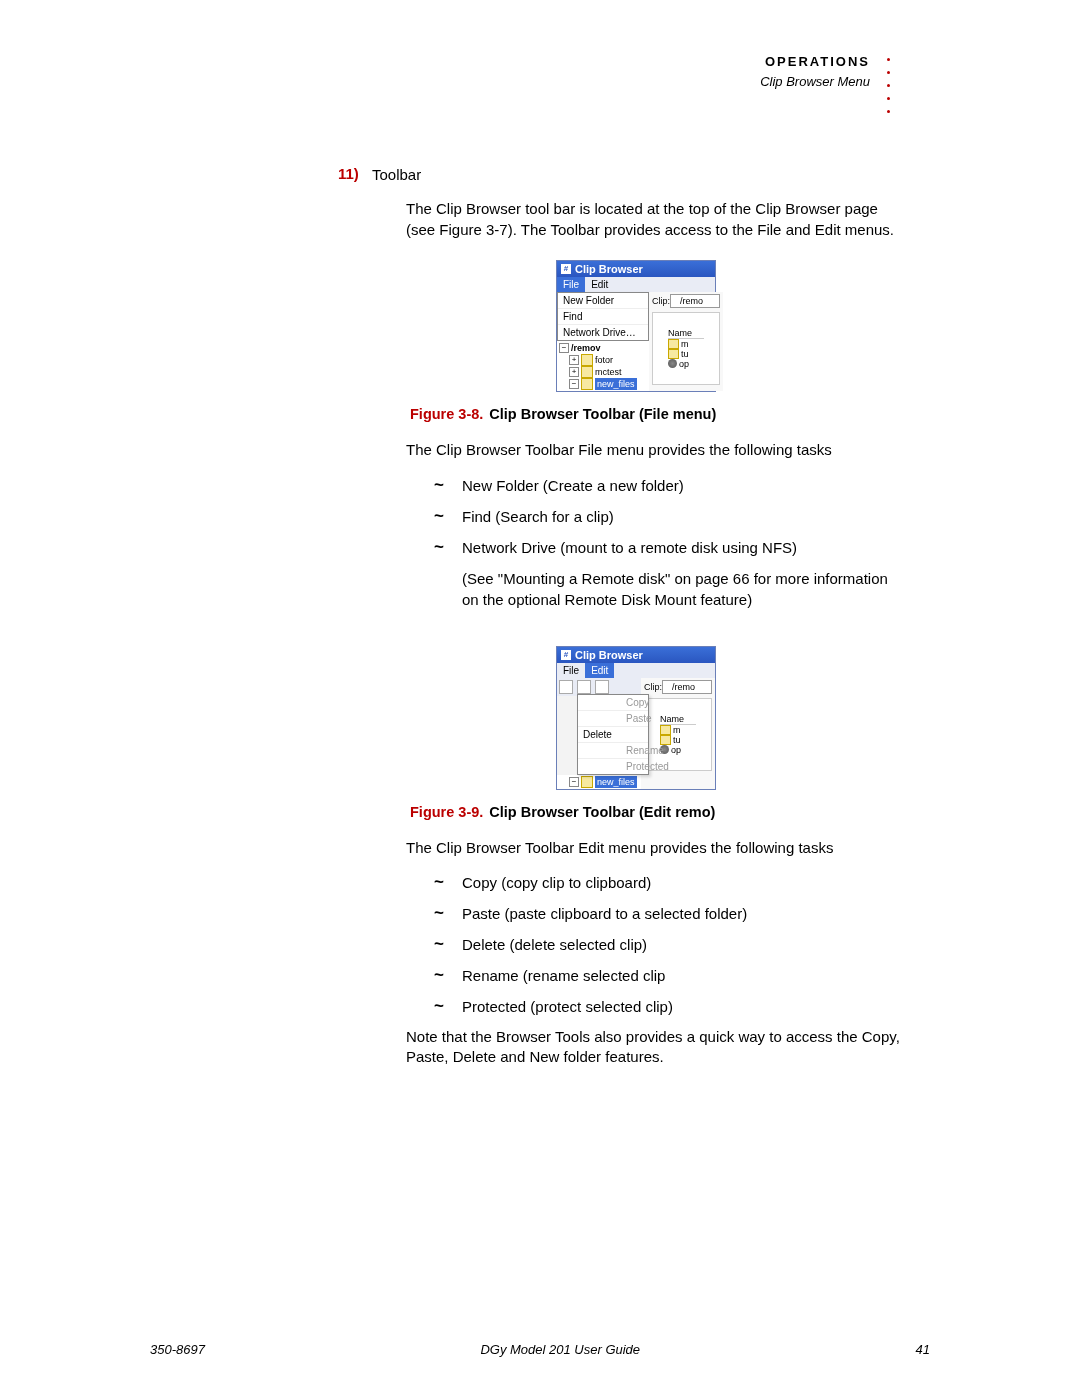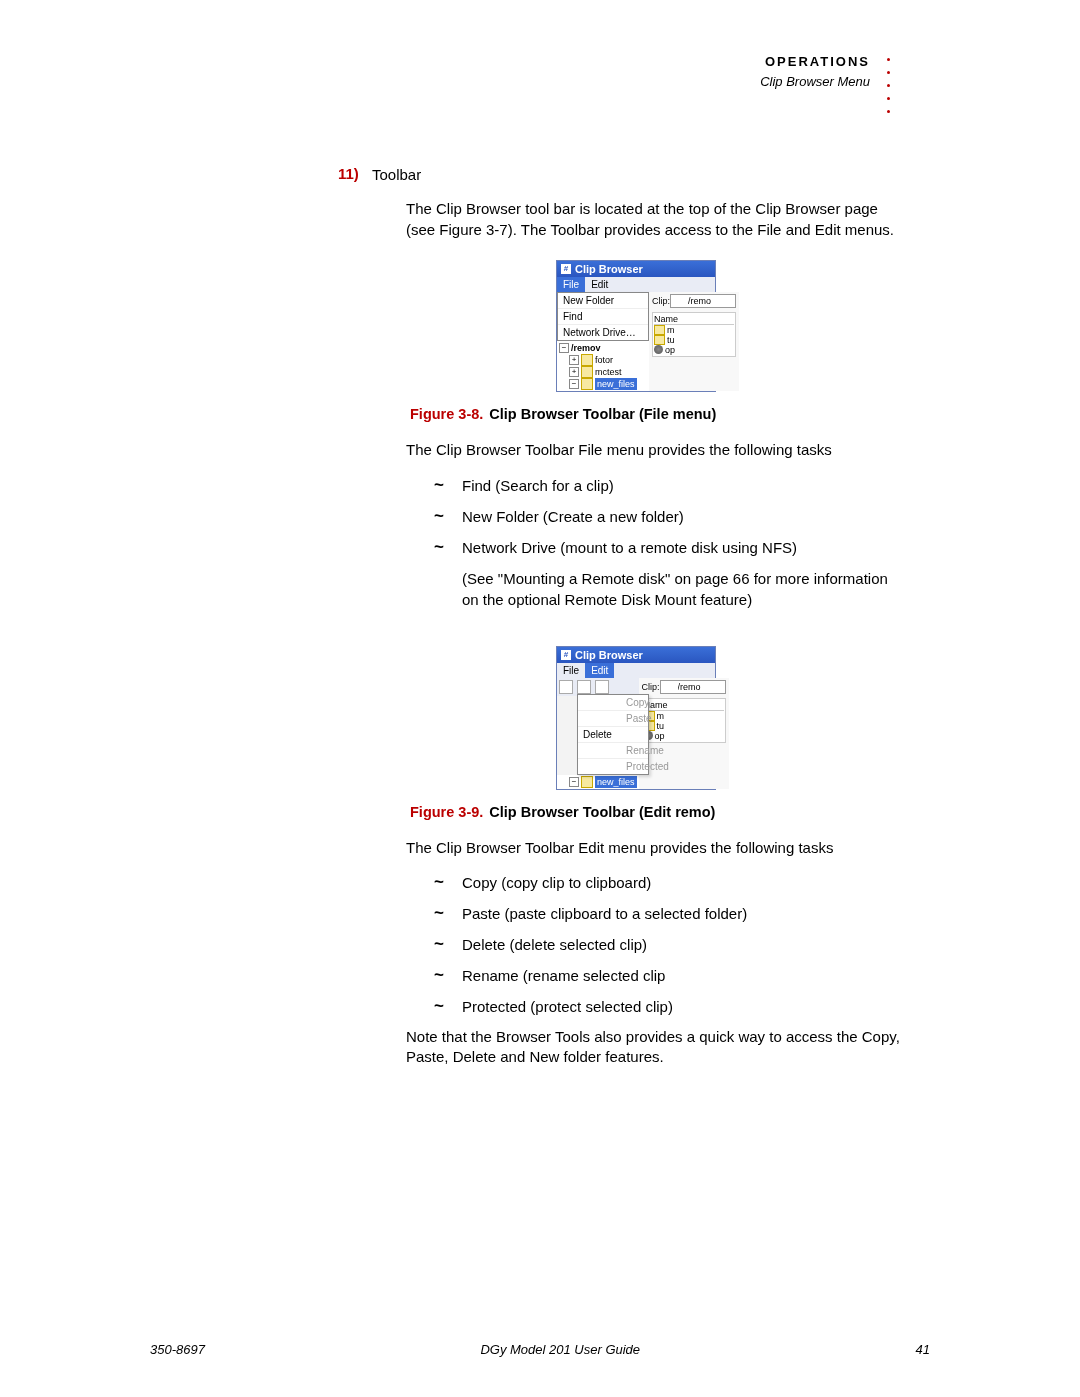--- a/index.html
+++ b/index.html
@@ -76,27 +76,27 @@
     background:#fff; border:1px solid #888; width:90px;
     box-shadow:2px 2px 3px rgba(0,0,0,.15);
   }
   .ss-dropdown div { padding:2px 5px; border-bottom:1px solid #eee; white-space:nowrap;}
   .ss-dropdown div.disabled{ color:#999;padding-left:48px;}
   .ss-dropdown div:last-child{border-bottom:none;}
   .ss-right {
     flex:1; background:#f8f8f8; padding:2px 3px; font-size:9px;
   }
   .ss-right .cliplabel{display:flex;align-items:center;margin-bottom:4px;}
-  .ss-right .cliplabel input{width:30px;height:12px;font-size:9px;border:1px solid #999;padding:0 17px;}
+  .ss-right .cliplabel input{width:30px;height:12px;font-size:9px;border:1px solid #999;padding:0 9px;}
   .ss-tree { background:#fff; padding:1px 2px; font-size:9px; line-height:1.35; overflow:hidden;}
   .ss-tree .row{display:flex;align-items:center;gap:2px;white-space:nowrap;overflow:hidden;}
   .ss-tree .fold{width:10px;height:10px;background:#f7e9a0;border:1px solid #c9a800;display:inline-block;flex-shrink:0;}
   .ss-tree .sel{background:#3a6fd8;color:#fff;padding:0 2px;}
   .ss-tree .box{width:8px;height:8px;border:1px solid #888;display:inline-flex;align-items:center;justify-content:center;font-size:8px;line-height:1;flex-shrink:0;}
-  .ss-right .names{background:#fff;border:1px solid #ccc;margin-top:2px;padding:1px;}
+  .ss-right .names{background:#fff;border:1px solid #ccc;margin-top:2px;padding:15px;}
   .ss-right .names .r{display:flex;align-items:center;gap:2px;white-space:nowrap;overflow:hidden;}
   .ss-right .names .f{width:9px;height:8px;background:#f7e9a0;border:1px solid #c9a800;display:inline-block;flex-shrink:0;}
   .ss-right .names .g{width:9px;height:9px;background:radial-gradient(#888,#555);border-radius:50%;display:inline-block;flex-shrink:0;}
   .footer {
     position:absolute;
     bottom:40px;
     left:150px;
     right:150px;
     display:flex;
     justify-content:space-between;
@@ -197,22 +197,22 @@
       </div>
     </div>
     </div>
 
     <div class="fig-caption">
       <span class="fignum">Figure 3-8.</span><span>Clip Browser Toolbar (File menu)</span>
     </div>
 
     <div class="para indent1">The Clip Browser Toolbar File menu provides the following tasks</div>
     <div class="bullet-list">
+      <div class="bullet-item">New Folder (Create a new folder)</div>
       <div class="bullet-item">Find (Search for a clip)</div>
-      <div class="bullet-item">New Folder (Create a new folder)</div>
       <div class="bullet-item">Network Drive (mount to a remote disk using NFS)</div>
       <div style="padding-left:28px;line-height:1.4;">(See "Mounting a Remote disk" on page 66 for more information on the optional Remote Disk Mount feature)</div>
     </div>
 
     <div style="height:30px;"></div>
 
     <div style="display:flex;justify-content:center;">
     <div class="screenshot">
       <div class="ss-title">
         <span class="icon">#</span>

